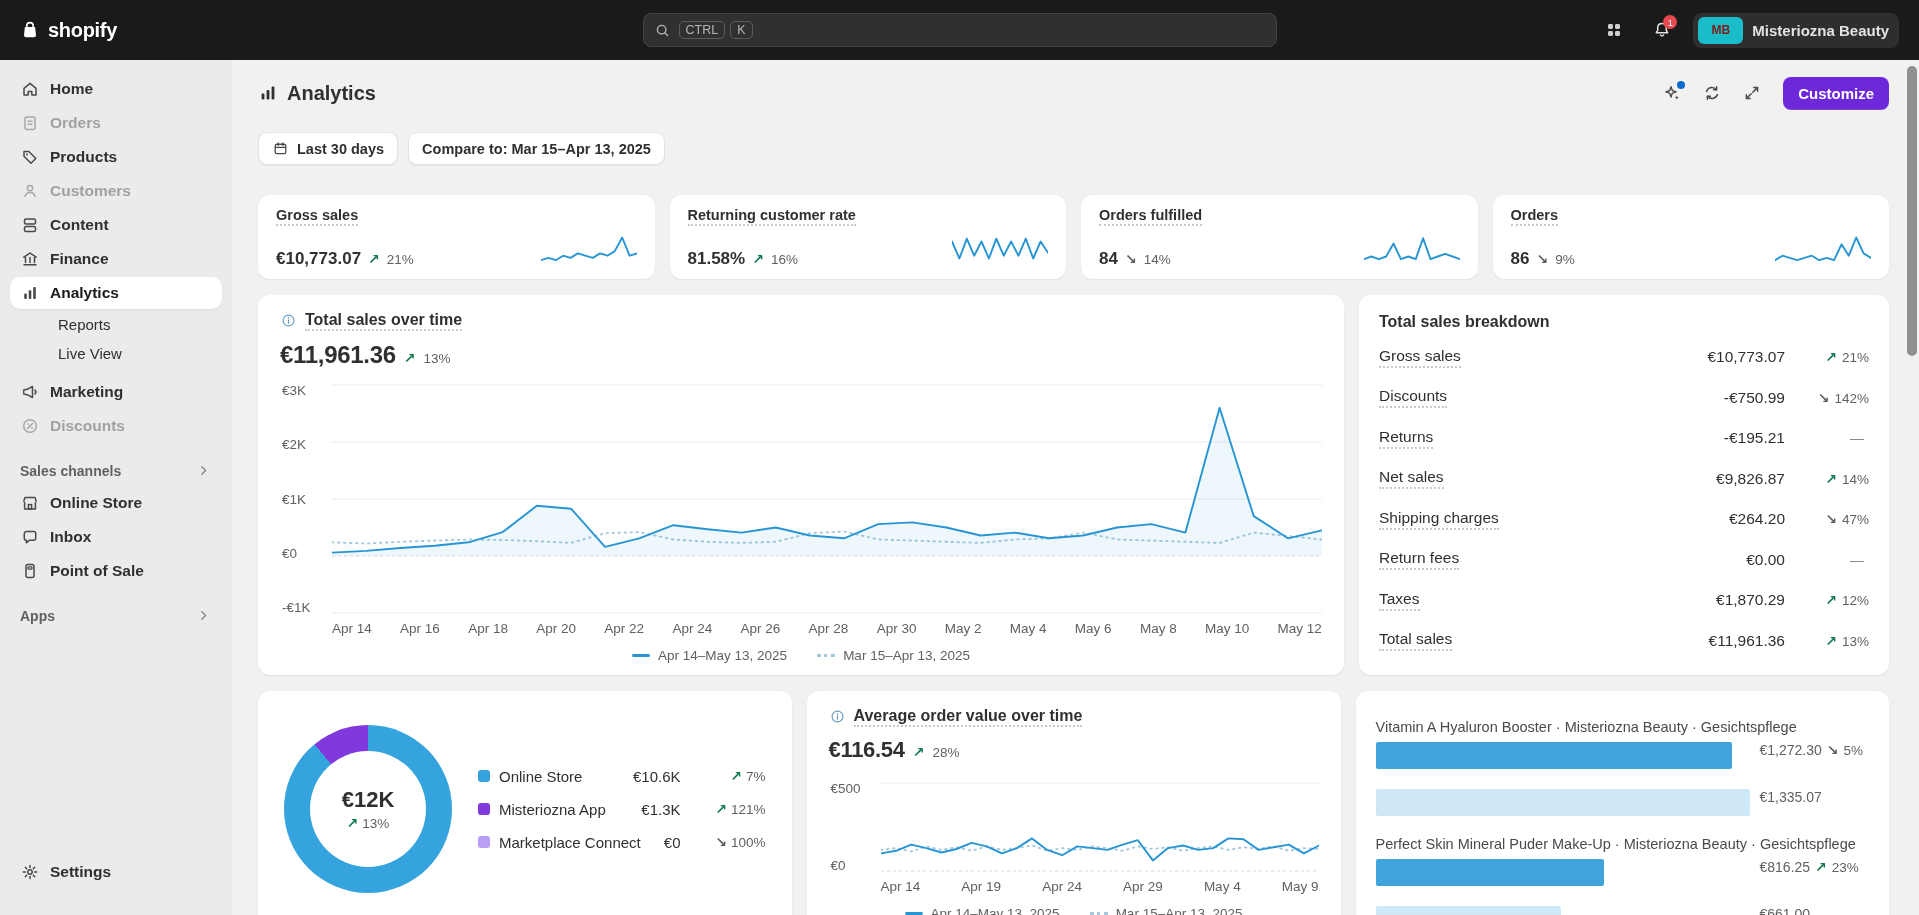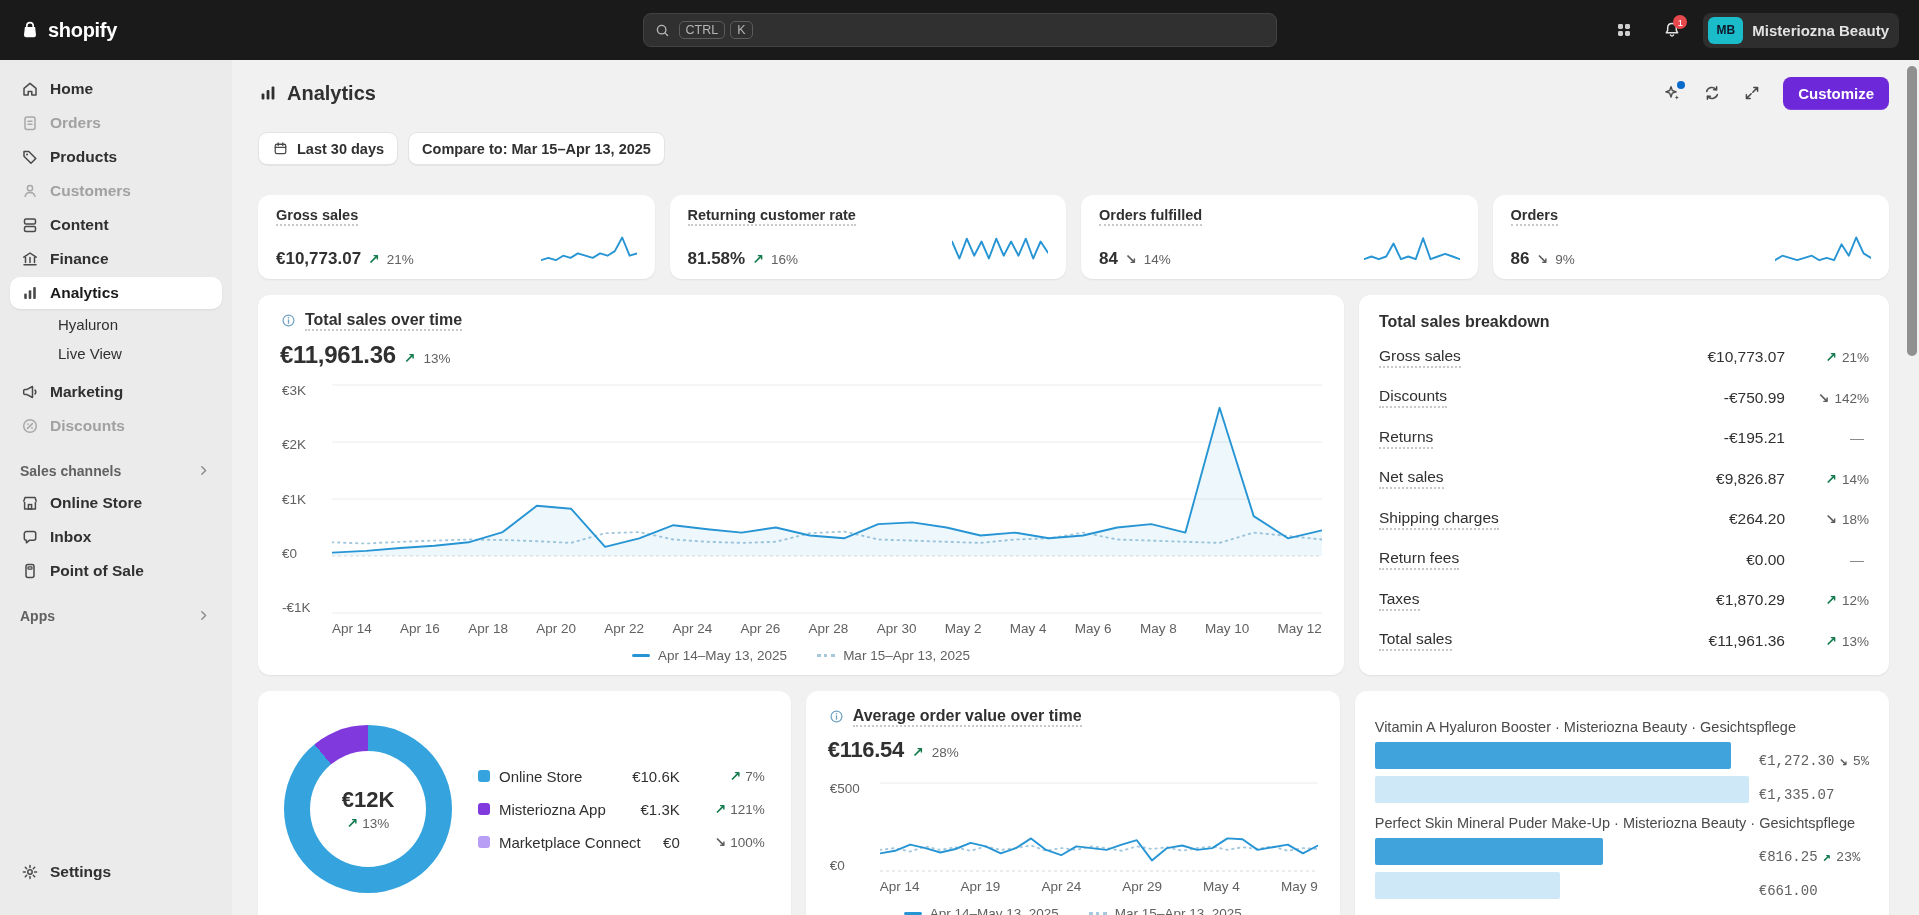--- a/index.html
+++ b/index.html
@@ -11,21 +11,21 @@
   .brand { display:flex; align-items:center; gap:8px; cursor:pointer; }
   .brand .logo-text { color:#fff; font-size:20px; font-weight:700; letter-spacing:-0.3px; }
   .search-bar { position:absolute; left:50%; transform:translateX(-50%); width:634px; height:34px; background:#303030; border:1px solid #434343; border-radius:8px; display:flex; align-items:center; padding:0 10px; gap:8px; cursor:text; }
   .search-bar .ph { color:#b5b5b5; font-size:15px; flex:1; }
   .keycaps { display:flex; gap:5px; }
   .keycap { border:1px solid #5c5c5c; border-radius:5px; color:#b5b5b5; font-size:12.5px; padding:1px 6px; }
   .top-right { margin-left:auto; display:flex; align-items:center; gap:14px; }
   .icon-btn { position:relative; width:34px; height:34px; border-radius:8px; display:flex; align-items:center; justify-content:center; cursor:pointer; background:transparent; border:none; }
   .badge { position:absolute; top:2px; right:2px; min-width:14px; height:14px; background:#e5484d; border-radius:8px; color:#fff; font-size:9.5px; display:flex; align-items:center; justify-content:center; padding:0 3px; }
   .store-chip { display:flex; align-items:center; gap:9px; background:#2e2e2e; border-radius:8px; padding:4px 10px 4px 5px; cursor:pointer; }
-  .avatar { width:35px; height:27px; border-radius:6px; display:flex; align-items:center; justify-content:center; font-size:12px; font-weight:700; color:#0f172a; }
+  .avatar { width:45px; height:27px; border-radius:6px; display:flex; align-items:center; justify-content:center; font-size:12px; font-weight:700; color:#7f1d1d; }
   .store-name { color:#e3e3e3; font-size:15px; font-weight:600; }
 
   
   .layout { display:flex; height:855px; }
   .sidebar { width:232px; background:#ebebeb; display:flex; flex-direction:column; padding:12px 0 26px; flex:none; }
   .nav-item { display:flex; align-items:center; gap:10px; margin:1px 10px; padding:6px 10px; border-radius:10px; font-weight:600; font-size:15.5px; color:#303030; cursor:pointer; }
   .nav-item svg { color:#4a4a4a; flex:none; }
   .nav-item.disabled { color:#a1a1a1; }
   .nav-item.disabled svg { color:#a8a8a8; }
   .nav-item.active { background:#fff; box-shadow:0 1px 2px rgba(0,0,0,.08); color:#1a1a1a; }
@@ -103,21 +103,21 @@
   .chan-row { display:flex; align-items:center; gap:9px; font-size:15px; }
   .swatch { width:12px; height:12px; border-radius:3px; flex:none; }
   .chan-label { color:#303030; }
   .chan-value { margin-left:auto; color:#303030; }
   .chan-delta { width:76px; display:flex; justify-content:flex-end; gap:4px; align-items:baseline; }
 
   
   .product-card { padding:16px 20px; }
   .prod-block { margin-top:12px; }
   .prod-name { font-size:14.5px; color:#4a4a4a; margin-bottom:7px; }
-  .bar-row { display:flex; align-items:flex-end; margin-bottom:7px;font-family:Liberation Mono, monospace; }
+  .bar-row { display:flex; align-items:flex-start; margin-bottom:20px; }
   .bar-track { width:374px; flex:none; }
   .bar { height:27px; border-radius:2px; }
   .bar-label { margin-left:10px; font-size:14px; color:#616161; display:flex; gap:5px; align-items:baseline; }
 
   
   .scrollbar-track { position:fixed; right:2px; top:66px; bottom:6px; width:10px; }
   .scrollbar-thumb { width:10px; height:290px; background:#909090; border-radius:6px; cursor:grab; }
 
   svg.ic { width:20px; height:20px; }
   svg.ic-sm { width:17px; height:17px; }
@@ -211,21 +211,21 @@
     </div>
     <div class="nav-item active">
       <svg class="ic" viewBox="0 0 20 20">
           <rect x="4.2" y="10.5" width="2.6" height="5.5" rx="1" fill="currentColor"></rect>
           <rect x="8.7" y="7.3" width="2.6" height="8.7" rx="1" fill="currentColor"></rect>
           <rect x="13.2" y="4" width="2.6" height="12" rx="1" fill="currentColor"></rect>
         </svg>
       <span>Analytics</span>
     </div>
     <div class="nav-sub">
-      <span>Hyaluron</span>
+      <span>Reports</span>
     </div>
     <div class="nav-sub">
       <span>Live View</span>
     </div>
     <div class="nav-item" style="margin-top:8px;">
       <svg class="ic" viewBox="0 0 20 20">
           <path d="M12.5 4.5v11L7 12.6H5a1.3 1.3 0 0 1-1.3-1.3V8.7A1.3 1.3 0 0 1 5 7.4h2z" stroke="currentColor" stroke-width="1.5" fill="none" stroke-linejoin="round"></path>
           <path d="M15 8c1 1.2 1 2.8 0 4" stroke="currentColor" stroke-width="1.5" fill="none" stroke-linecap="round"></path>
         </svg>
       <span>Marketing</span>
@@ -487,21 +487,21 @@
             <span class="bd-delta dir-up">
                 <span class="arrow">↗</span>
                 <span class="delta-pct">14%</span>
               </span>
           </div>
           <div class="bd-row">
             <span class="bd-label">Shipping charges</span>
             <span class="bd-value">€264.20</span>
             <span class="bd-delta dir-down">
                 <span class="arrow">↘</span>
-                <span class="delta-pct">18%</span>
+                <span class="delta-pct">47%</span>
               </span>
           </div>
           <div class="bd-row">
             <span class="bd-label">Return fees</span>
             <span class="bd-value">€0.00</span>
             <span class="bd-delta dir-none">
                 <span class="arrow">—</span>
                 <span class="delta-pct"></span>
               </span>
           </div>

